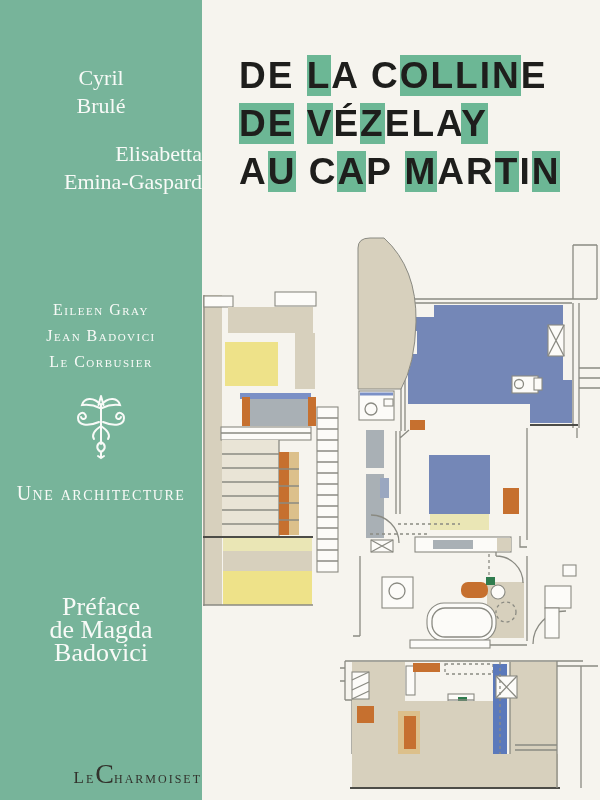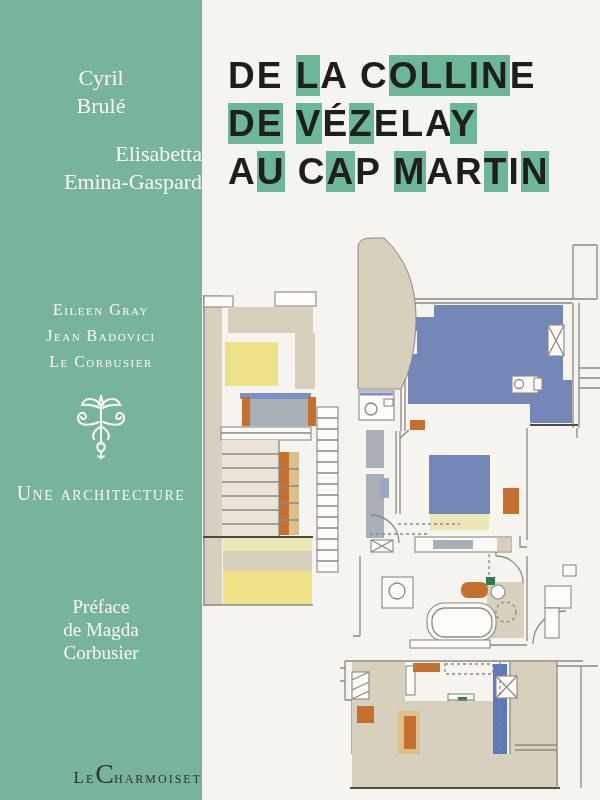--- a/index.html
+++ b/index.html
@@ -6,25 +6,25 @@
   .cover{position:relative;width:600px;height:800px;background:var(--paper);overflow:hidden;
          font-family:"Liberation Serif", serif;}
   .sidebar{position:absolute;left:0;top:0;width:202px;height:800px;background:var(--green);}
   .side-text{position:absolute;width:100%;text-align:center;color:var(--white);}
   .author{font-size:22px;line-height:28px;}
   .author1{top:64px;}
   .author2{top:140px;text-align:right;}
   .subjects{top:297px;font-size:16px;line-height:26px;font-variant:small-caps;letter-spacing:1.5px;}
   .ornament-wrap{position:absolute;top:392px;width:100%;text-align:center;}
   .tagline{top:480px;font-size:20px;line-height:27px;font-variant:small-caps;letter-spacing:1.5px;}
-  .preface{top:595px;font-size:19px;line-height:23px;}
+  .preface{top:595px;font-size:26px;line-height:23px;}
   .publisher{position:absolute;bottom:10px;width:100%;text-align:right;color:var(--pub);
              font-size:17px;letter-spacing:2px;font-variant:small-caps;}
   .publisher .big-c{font-size:28px;font-variant:normal;letter-spacing:0;}
-  .title-block{position:absolute;left:228px;top:52px;}
+  .title-block{position:absolute;left:239px;top:52px;}
   .title-line{font-family:"Liberation Sans", sans-serif;font-weight:bold;font-size:37px;
               line-height:48px;letter-spacing:2px;color:var(--ink);white-space:pre;}
   .title-line .hl{background:var(--titleGreen);}
   .plan{position:absolute;left:202px;top:225px;}
   .ln{fill:none;stroke:var(--line);stroke-width:1.3px;}
   .lnD{fill:none;stroke:var(--dark);stroke-width:2.2px;}
   .dash{stroke-dasharray:3 3;}
   .wbox{fill:#fcfbf8;stroke:var(--line);stroke-width:1.1px;}
   .beige{fill:var(--beige);}
   .beigeL{fill:var(--beigeLight);}
@@ -80,21 +80,21 @@
       </svg>
     </div>
 
     <div class="side-text tagline">
       <div>Une architecture</div>
     </div>
 
     <div class="side-text preface">
       <div>Préface</div>
       <div>de Magda</div>
-      <div>Corbusier</div>
+      <div>Badovici</div>
     </div>
 
     <div class="publisher"><span>Le</span><span class="big-c">C</span><span>harmoiset</span></div>
   </div>
 
   <div class="title-block">
     <div class="title-line"><span>D</span><span>E</span><span> </span><span class="hl">L</span><span>A</span><span> </span><span>C</span><span class="hl">O</span><span class="hl">L</span><span class="hl">L</span><span class="hl">I</span><span class="hl">N</span><span>E</span></div>
     <div class="title-line"><span class="hl">D</span><span class="hl">E</span><span> </span><span class="hl">V</span><span>É</span><span class="hl">Z</span><span>E</span><span>L</span><span>A</span><span class="hl">Y</span></div>
     <div class="title-line"><span>A</span><span class="hl">U</span><span> </span><span>C</span><span class="hl">A</span><span>P</span><span> </span><span class="hl">M</span><span>A</span><span>R</span><span class="hl">T</span><span>I</span><span class="hl">N</span></div>
   </div>

